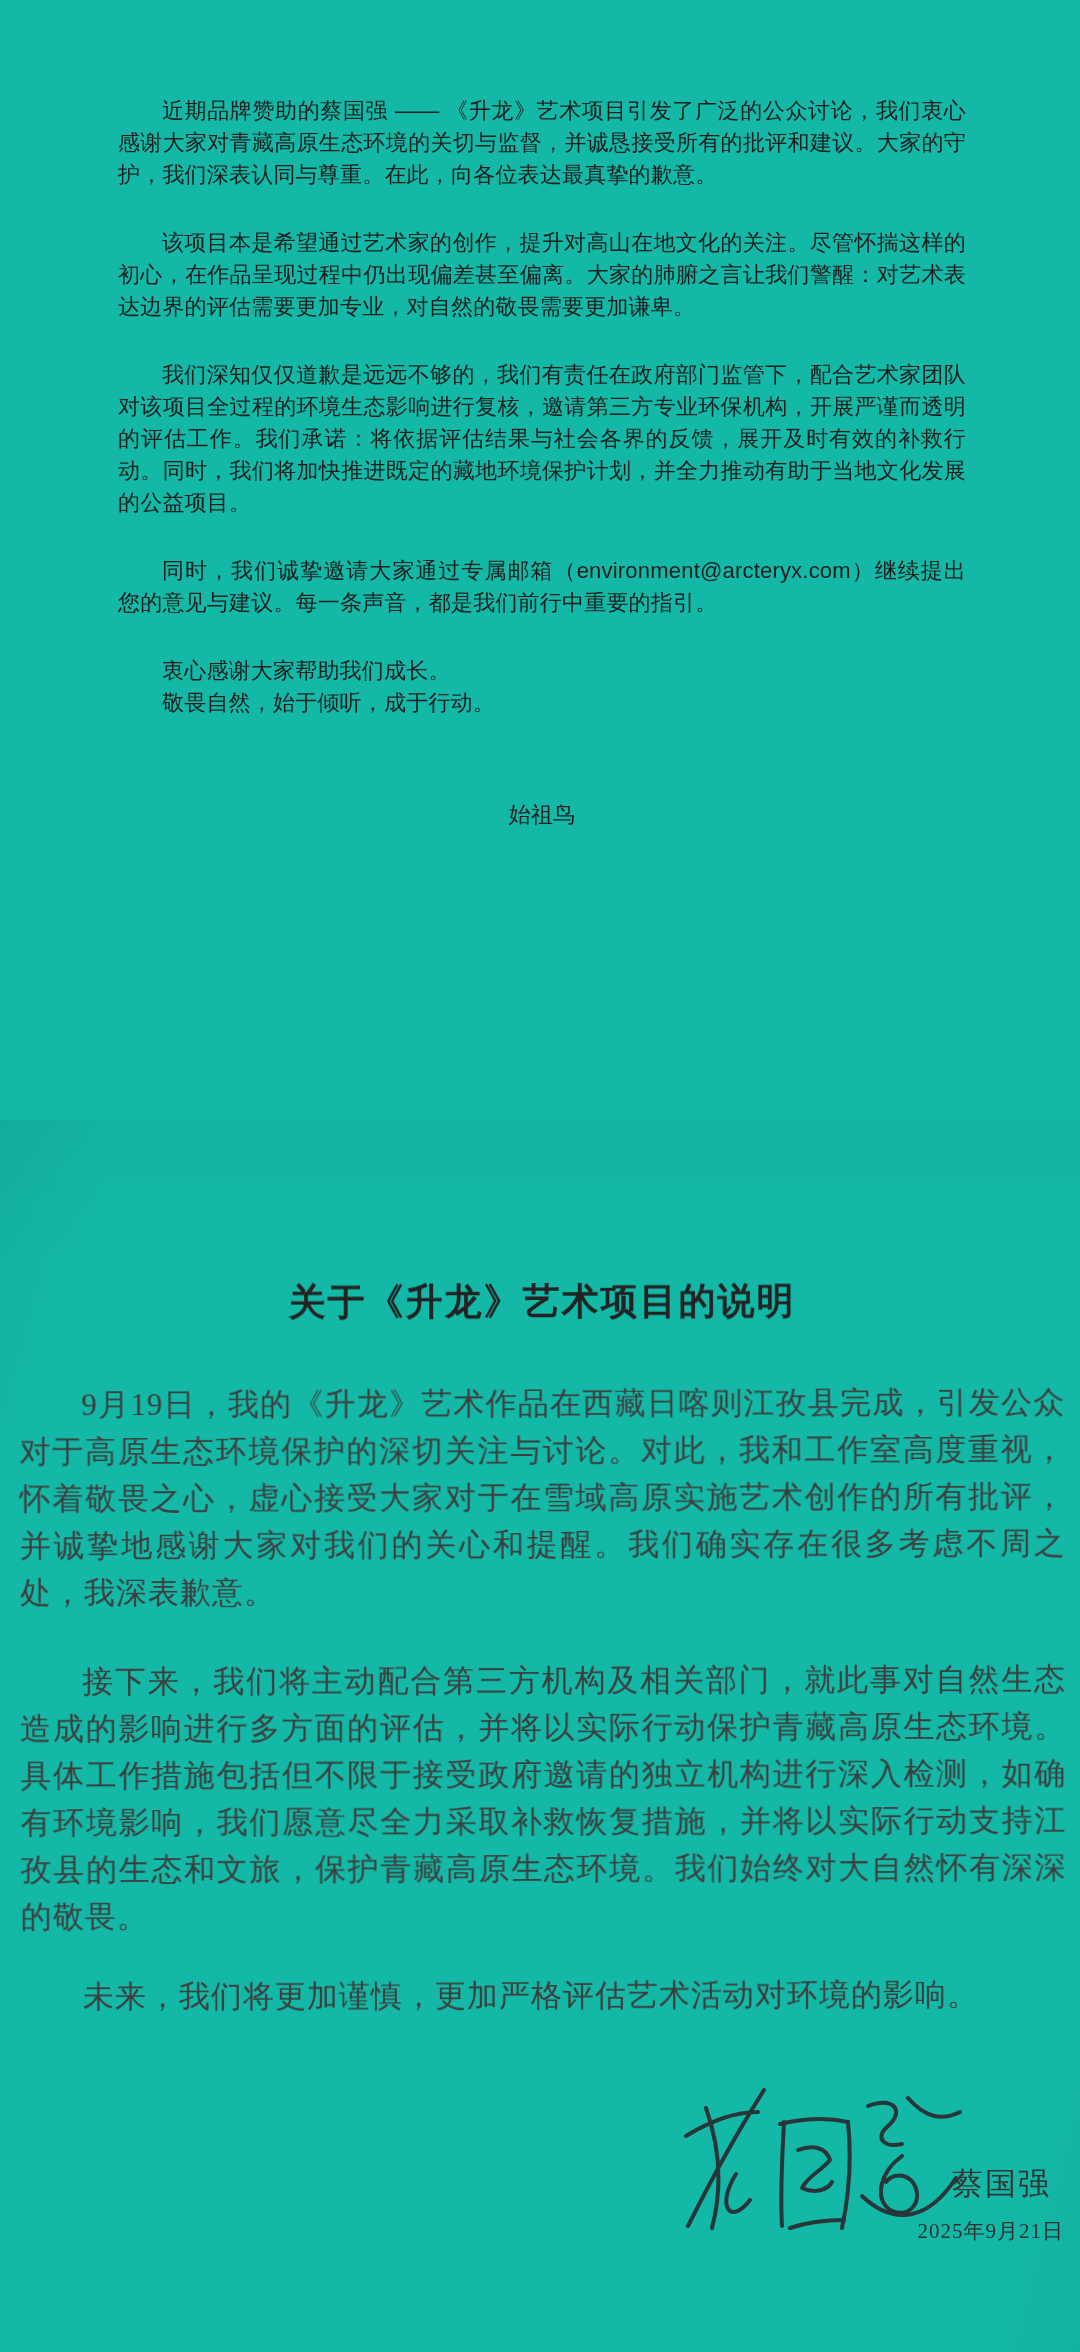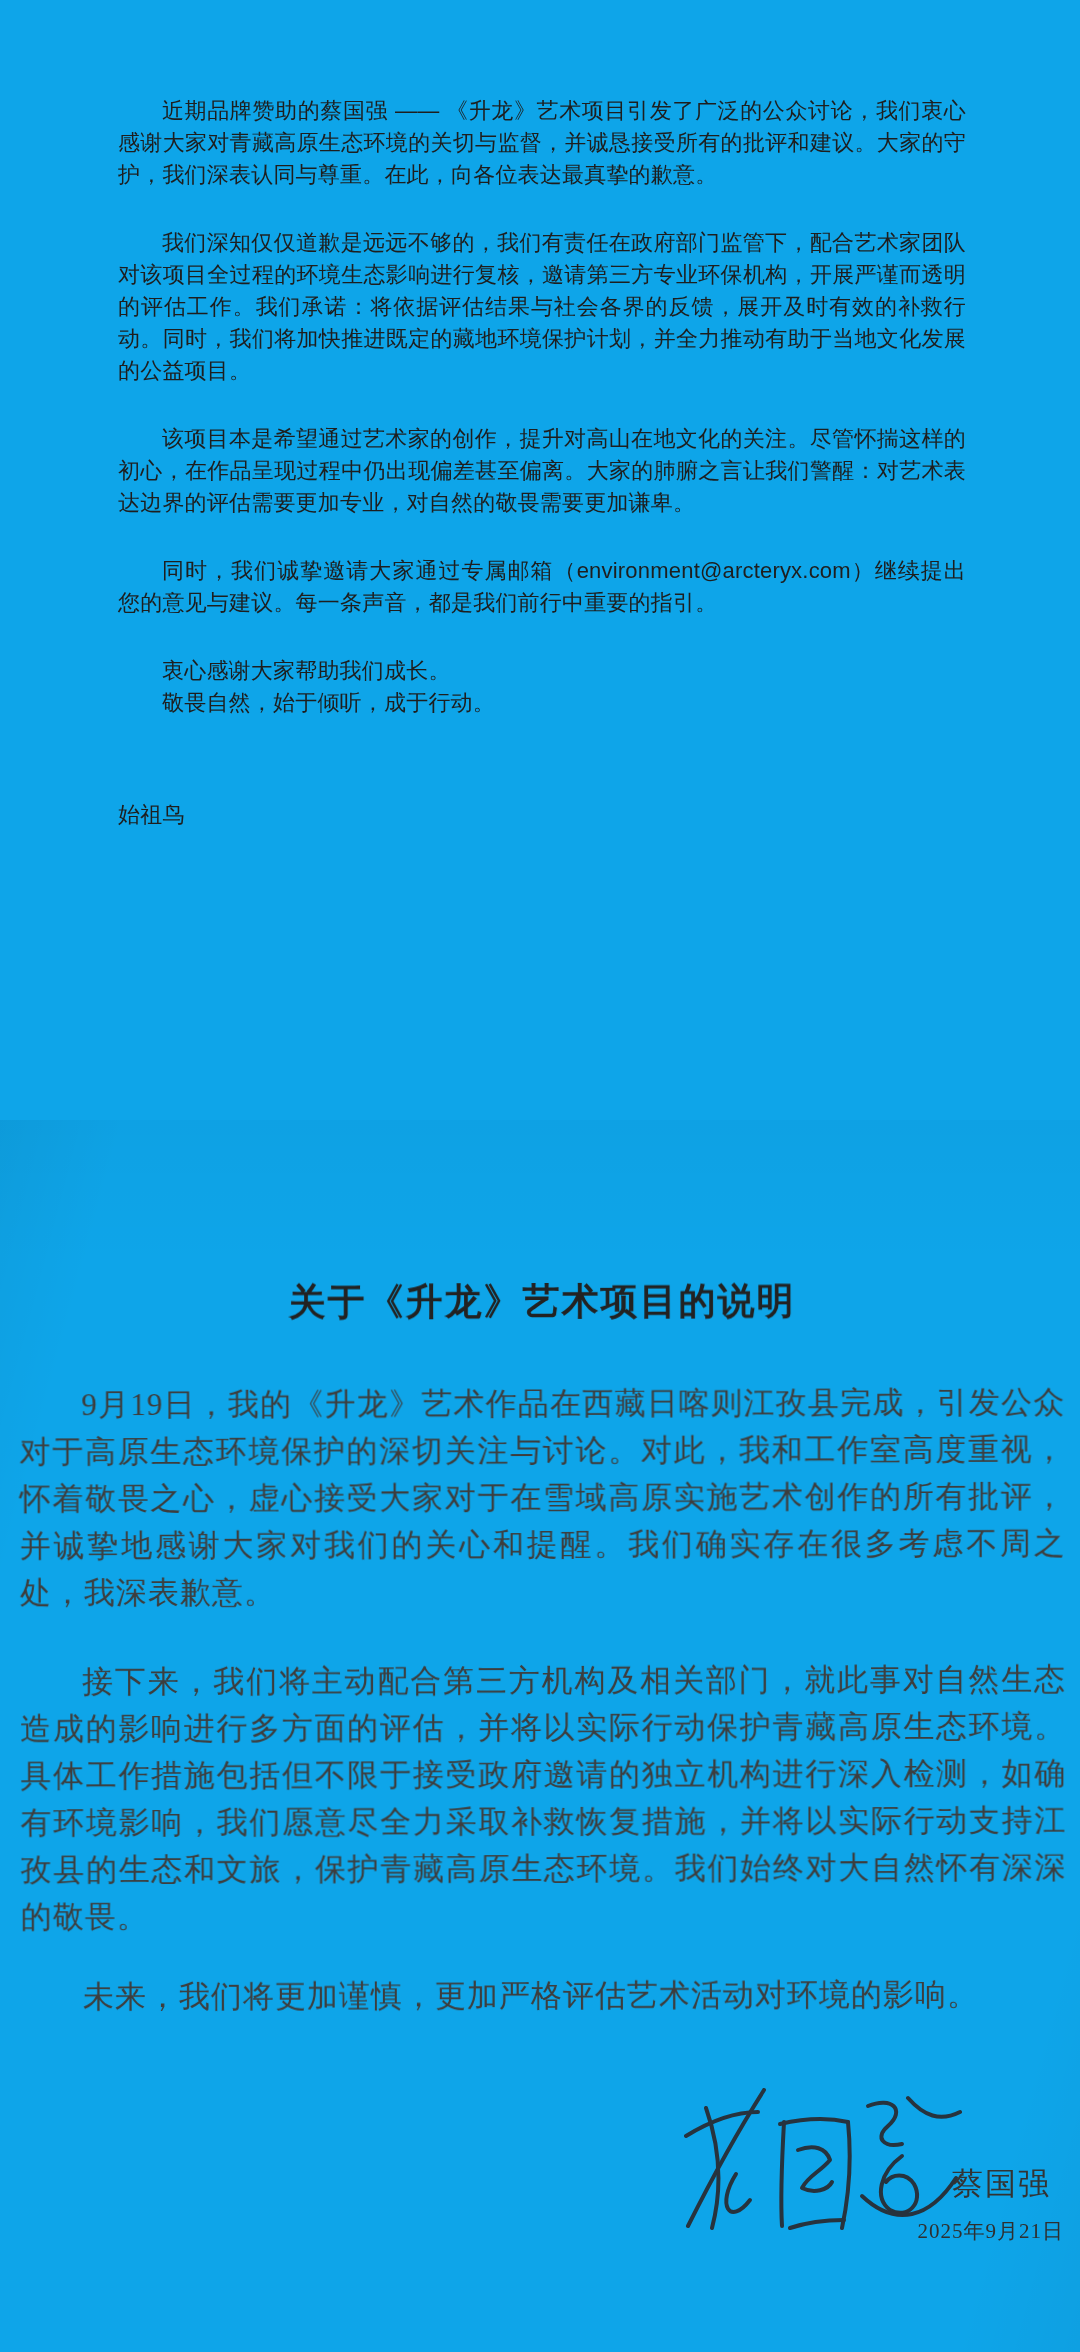--- a/index.html
+++ b/index.html
@@ -1,36 +1,36 @@
 <!DOCTYPE html>
 <html><head>
 <meta charset="utf-8">
 <style>
   html,body{margin:0;padding:0;background:#ffffff;}
   .canvas{
     position:relative;
     width:1080px;height:2352px;
-    background:#0ea5e9;
+    background:#14b8a6;
     overflow:hidden;
   }
 
   
   .doc1{
     position:absolute;top:95px;left:118px;right:114px;
     font-family:"Liberation Sans",sans-serif;
     font-size:22px;line-height:32px;
     color:#1e1e1e;
     text-align:justify;
     letter-spacing:.2px;
   }
   .doc1 p{margin:0 0 36px;text-indent:2em;}
   .doc1 .closing p{margin:0;}
   .doc1 .sign-block{
     margin-top:78px;
-    text-align:left;
+    text-align:center;
     line-height:36px;
     text-indent:0;
   }
   .doc1 .sign-block div{margin:0;}
 
   
   .photo-area{
     position:absolute;left:0;right:0;top:1120px;bottom:0;
     background:
       linear-gradient(105deg, rgba(0,0,0,.045) 0%, rgba(255,255,255,0) 9%, rgba(255,255,255,0) 91%, rgba(0,0,0,.03) 100%),
@@ -78,22 +78,22 @@
     filter:blur(.3px);
   }
 </style>
 </head>
 <body>
 
 <div class="canvas">
 
   <section class="doc1">
     <p>近期品牌赞助的蔡国强 —— 《升龙》艺术项目引发了广泛的公众讨论，我们衷心感谢大家对青藏高原生态环境的关切与监督，并诚恳接受所有的批评和建议。大家的守护，我们深表认同与尊重。在此，向各位表达最真挚的歉意。</p>
+    <p>该项目本是希望通过艺术家的创作，提升对高山在地文化的关注。尽管怀揣这样的初心，在作品呈现过程中仍出现偏差甚至偏离。大家的肺腑之言让我们警醒：对艺术表达边界的评估需要更加专业，对自然的敬畏需要更加谦卑。</p>
     <p>我们深知仅仅道歉是远远不够的，我们有责任在政府部门监管下，配合艺术家团队对该项目全过程的环境生态影响进行复核，邀请第三方专业环保机构，开展严谨而透明的评估工作。我们承诺：将依据评估结果与社会各界的反馈，展开及时有效的补救行动。同时，我们将加快推进既定的藏地环境保护计划，并全力推动有助于当地文化发展的公益项目。</p>
-    <p>该项目本是希望通过艺术家的创作，提升对高山在地文化的关注。尽管怀揣这样的初心，在作品呈现过程中仍出现偏差甚至偏离。大家的肺腑之言让我们警醒：对艺术表达边界的评估需要更加专业，对自然的敬畏需要更加谦卑。</p>
     <p>同时，我们诚挚邀请大家通过专属邮箱（environment@arcteryx.com）继续提出您的意见与建议。每一条声音，都是我们前行中重要的指引。</p>
 
     <div class="closing">
       <p>衷心感谢大家帮助我们成长。</p>
       <p>敬畏自然，始于倾听，成于行动。</p>
     </div>
 
     <div class="sign-block">
       <div>始祖鸟</div>
     </div>

